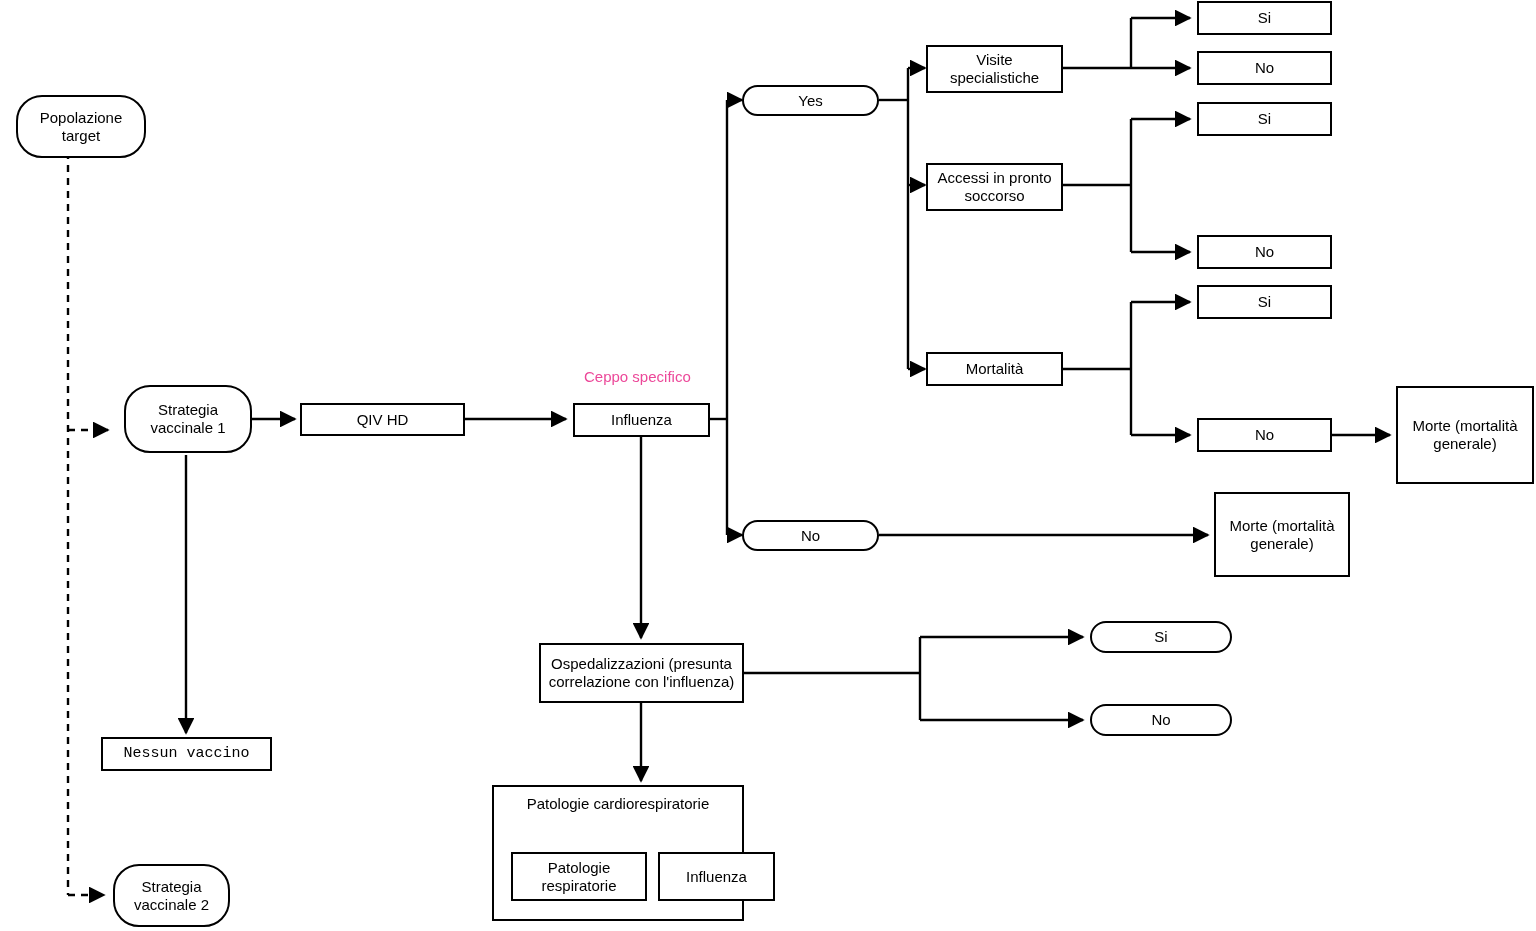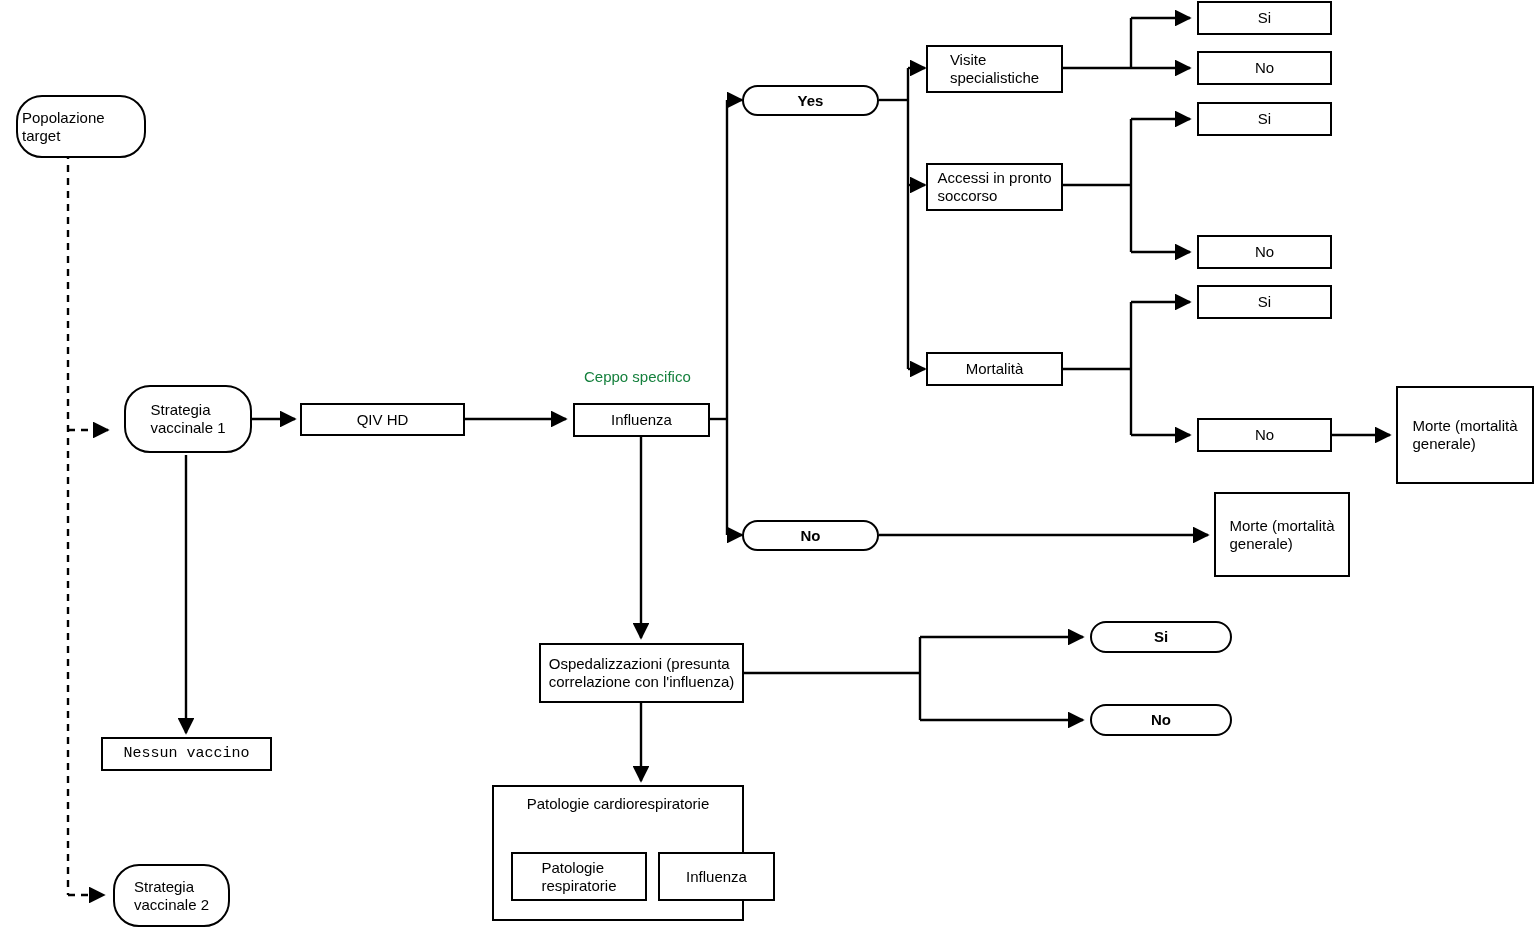--- a/index.html
+++ b/index.html
@@ -26,47 +26,48 @@
     pointer-events: none;
   }
   .node {
     position: absolute;
     box-sizing: border-box;
     border: 2px solid #000000;
     background: #ffffff;
     display: flex;
     align-items: center;
     justify-content: center;
+    text-align: center;
     color: #000000;
     font-size: 15px;
     line-height: 1.2;
     padding: 6px 4px;
   }
   .rect { border-radius: 0; }
-  .stadium { border-radius: 999px; font-weight: bold; }
+  .stadium { border-radius: 999px; }
   .roundbox { border-radius: 26px; }
   .group {
     position: absolute;
     box-sizing: border-box;
     border: 2px solid #000000;
     background: #ffffff;
   }
   .group-title {
     position: absolute;
     left: 0;
     right: 0;
     top: 8px;
     text-align: center;
     font-size: 15px;
     color: #000000;
   }
   .floating-label {
     position: absolute;
     font-size: 15px;
-    color: #15803d;
+    color: #ec4899;
     white-space: nowrap;
   }
 </style>
 </head>
 <body>
 
 <div id="canvas">
 
   <svg id="wires" viewBox="0 0 1536 931">
     <defs>

